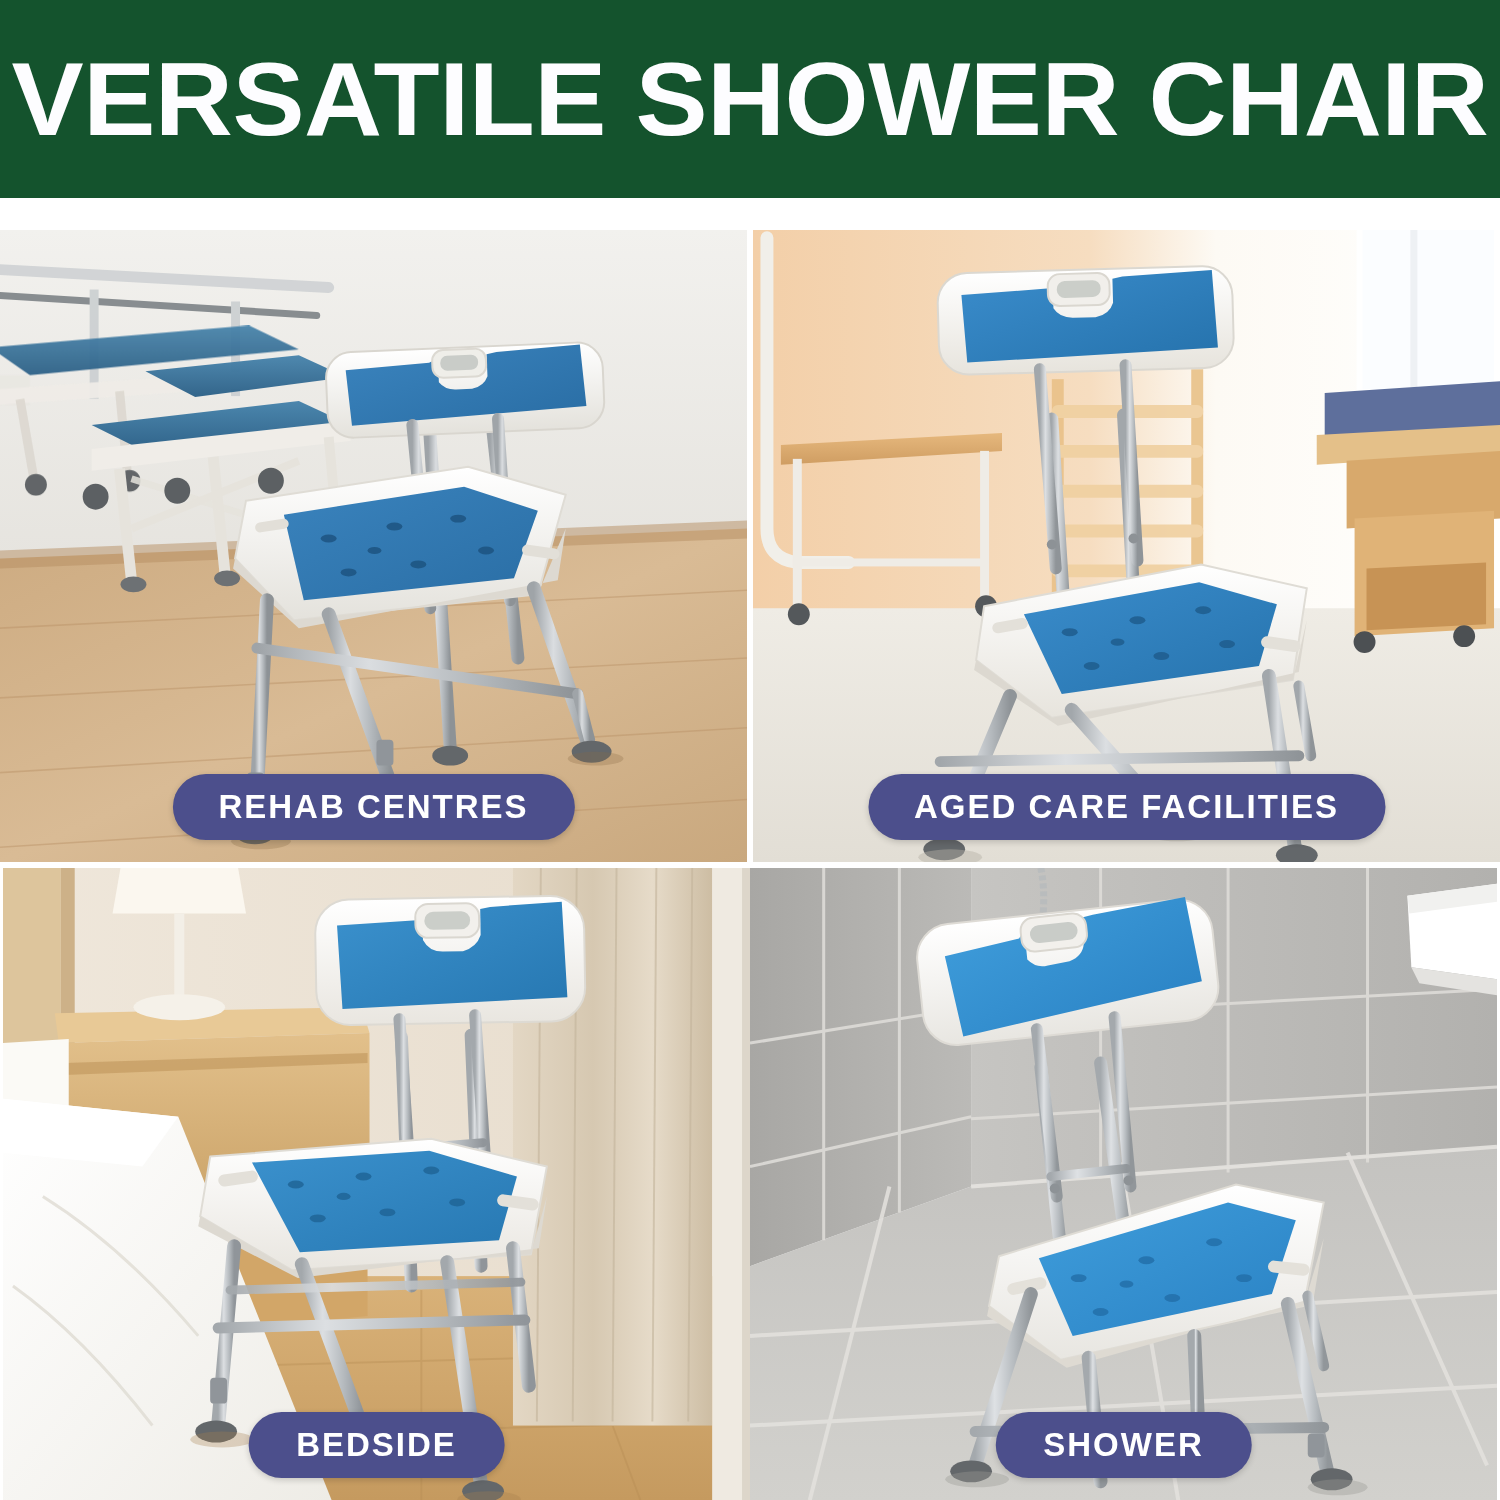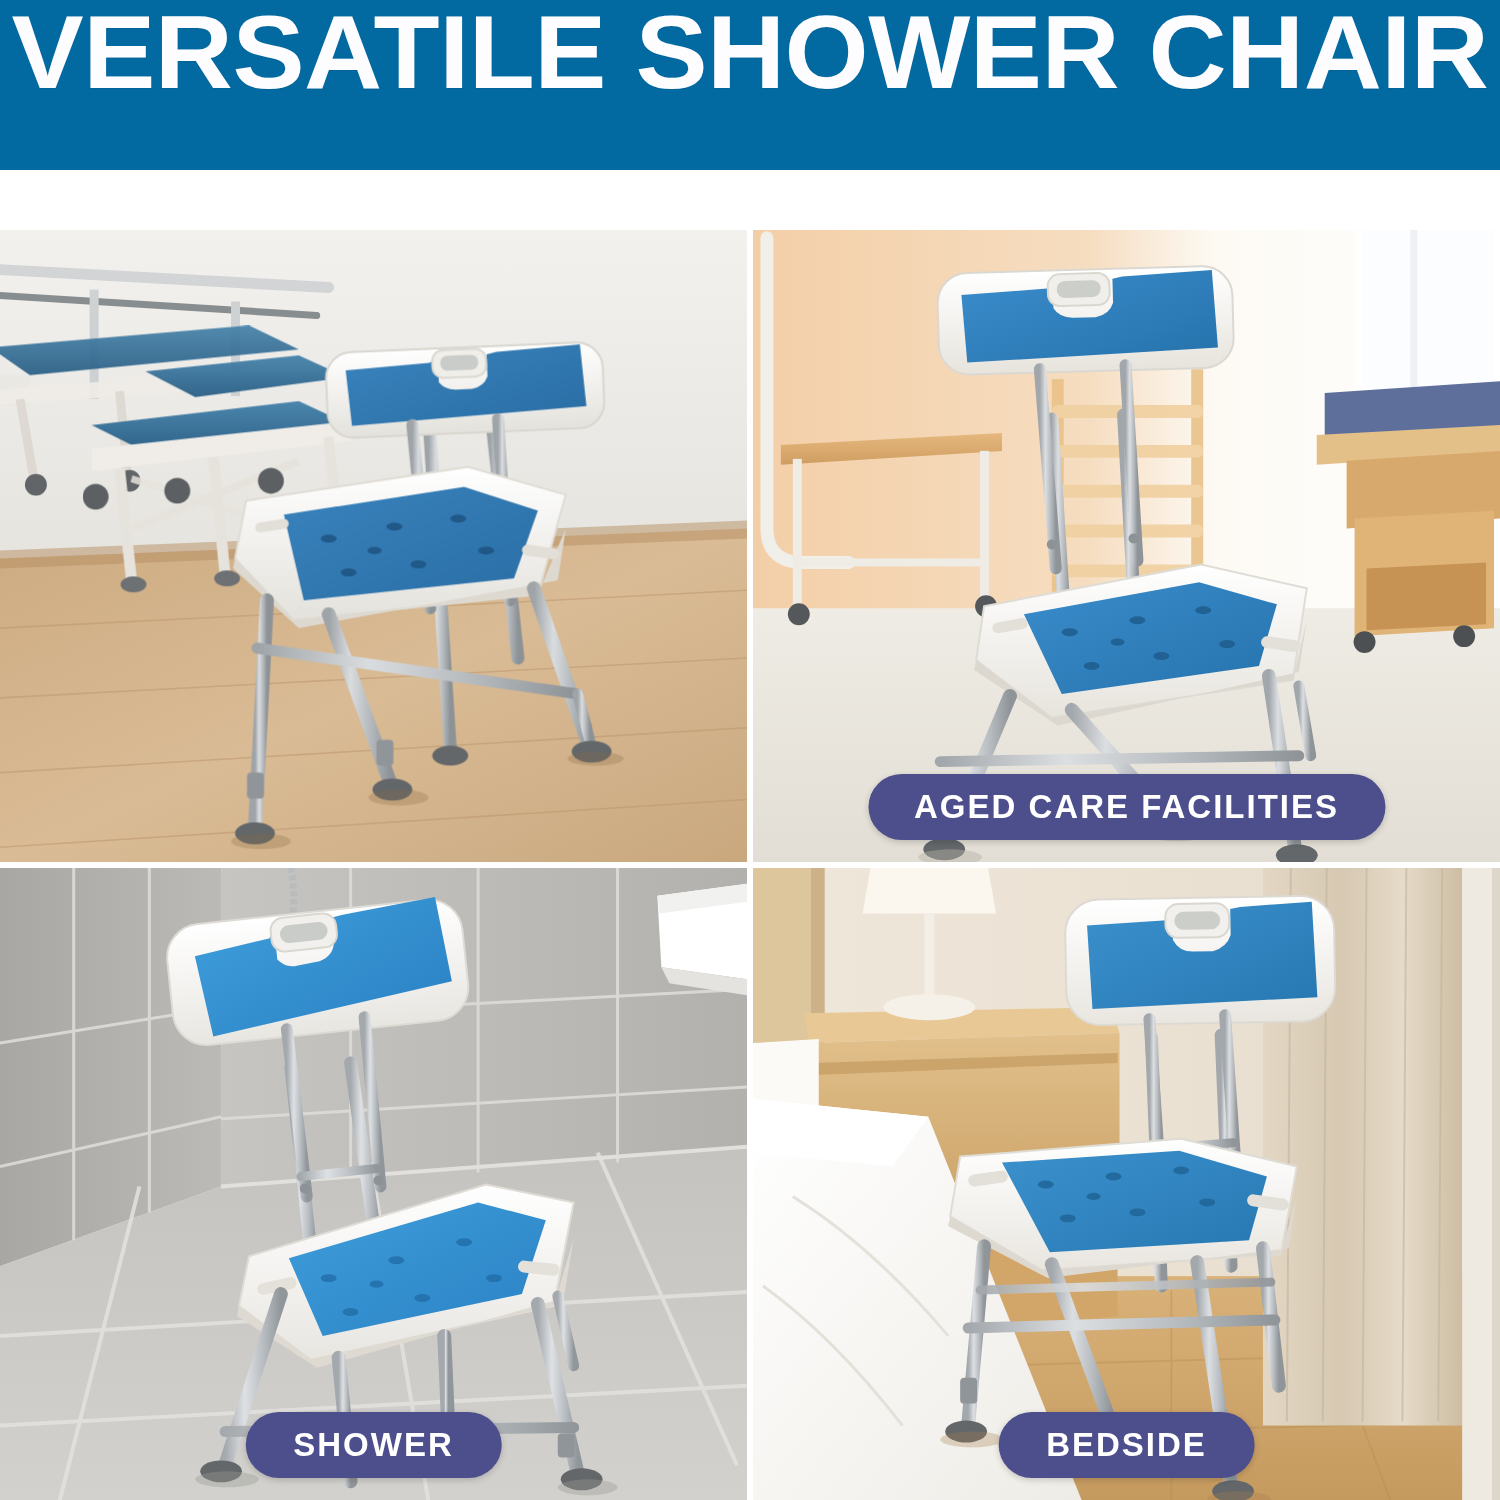--- a/index.html
+++ b/index.html
@@ -5,22 +5,22 @@
   html,body{margin:0;padding:0;}
   body{
     width:1500px;height:1500px;
     font-family:"Liberation Sans","DejaVu Sans",sans-serif;
     background:#ffffff;overflow:hidden;
   }
   .page{position:relative;width:1500px;height:1500px;background:#fff;}
 
   
   .banner{
-    position:absolute;left:0;top:0;width:1500px;height:170px;
-    background:#0369a1;display:flex;justify-content:center;
+    position:absolute;left:0;top:0;width:1500px;height:198px;
+    background:#14532d;display:flex;align-items:center;justify-content:center;
   }
   .banner-title{
     color:#fdfdff;font-size:104px;font-weight:bold;line-height:1;
     letter-spacing:-0.5px;white-space:nowrap;
     transform:scaleX(1.04);transform-origin:center;
     text-shadow:0 1px 0 rgba(0,0,0,.06);
   }
 
   
   .grid{
@@ -187,20 +187,23 @@
           <ellipse cx="594" cy="524" rx="20" ry="11" fill="#63676a"></ellipse>
           <ellipse cx="452" cy="528" rx="18" ry="10" fill="#63676a"></ellipse>
 
           <g fill="#8a6a45" opacity=".28">
             <ellipse cx="262" cy="614" rx="30" ry="8"></ellipse>
             <ellipse cx="400" cy="570" rx="30" ry="8"></ellipse>
             <ellipse cx="598" cy="531" rx="28" ry="7"></ellipse>
           </g>
         </svg>
       </div>
+      <div class="pill big">
+        <span>REHAB CENTRES</span>
+      </div>
     </div>
 
     <div class="cell q2">
       <div class="scene">
         <svg viewBox="0 0 750 635" preserveAspectRatio="xMidYMid slice">
           <defs>
             <linearGradient id="a1wall" x1="0" y1="0" x2="1" y2="0">
               <stop offset="0" stop-color="#f3cfa8"></stop>
                 <stop offset="0.45" stop-color="#f6ddc0"></stop>
               <stop offset="0.62" stop-color="#fdfaf4"></stop>
@@ -318,20 +321,167 @@
             <ellipse cx="198" cy="630" rx="32" ry="8"></ellipse>
             <ellipse cx="426" cy="606" rx="32" ry="8"></ellipse>
           </g>
         </svg>
       </div>
       <div class="pill big">
         <span>AGED CARE FACILITIES</span>
       </div>
     </div>
 
+    <div class="cell q4">
+      <div class="scene">
+        <svg viewBox="0 0 750 635" preserveAspectRatio="xMidYMid slice">
+          <defs>
+            <linearGradient id="b1wall" x1="0" y1="0" x2="1" y2="0">
+              <stop offset="0" stop-color="#efe7db"></stop>
+                <stop offset="1" stop-color="#e7dccc"></stop>
+            </linearGradient>
+            <linearGradient id="b1floor" x1="0" y1="0" x2="0" y2="1">
+              <stop offset="0" stop-color="#d9b279"></stop>
+                <stop offset="1" stop-color="#c59a5f"></stop>
+            </linearGradient>
+            <linearGradient id="b1curtain" x1="0" y1="0" x2="1" y2="0">
+              <stop offset="0" stop-color="#e3d7c4"></stop>
+                <stop offset="0.4" stop-color="#d6c8b1"></stop>
+              <stop offset="0.7" stop-color="#e6dbc9"></stop>
+                <stop offset="1" stop-color="#cdbda3"></stop>
+            </linearGradient>
+            <linearGradient id="b1wood" x1="0" y1="0" x2="0" y2="1">
+              <stop offset="0" stop-color="#e2c08b"></stop>
+                <stop offset="1" stop-color="#caa267"></stop>
+            </linearGradient>
+            <linearGradient id="b1pad" x1="0" y1="0" x2="1" y2="1">
+              <stop offset="0" stop-color="#3b91cd"></stop>
+                <stop offset="1" stop-color="#2778b2"></stop>
+            </linearGradient>
+            <linearGradient id="b1alu" x1="0" y1="0" x2="1" y2="0">
+              <stop offset="0" stop-color="#a3a8ac"></stop>
+                <stop offset="0.35" stop-color="#dcdfe2"></stop>
+              <stop offset="0.7" stop-color="#b5babe"></stop>
+                <stop offset="1" stop-color="#90959a"></stop>
+            </linearGradient>
+            <linearGradient id="b1plastic" x1="0" y1="0" x2="0" y2="1">
+              <stop offset="0" stop-color="#ffffff"></stop>
+                <stop offset="1" stop-color="#e9e6e0"></stop>
+            </linearGradient>
+            <linearGradient id="b1linen" x1="0" y1="0" x2="1" y2="1">
+              <stop offset="0" stop-color="#ffffff"></stop>
+                <stop offset="1" stop-color="#eeece6"></stop>
+            </linearGradient>
+          </defs>
+
+          <rect x="0" y="0" width="750" height="430" fill="url(#b1wall)"></rect>
+          <rect x="0" y="410" width="750" height="225" fill="url(#b1floor)"></rect>
+          <g stroke="#b48a52" stroke-width="2" opacity=".35">
+            <path d="M250,430 L180,635"></path>
+              <path d="M420,424 L420,635"></path>
+            <path d="M560,420 L640,635"></path>
+            <path d="M240,500 L750,486"></path>
+              <path d="M200,570 L750,556"></path>
+          </g>
+
+          <rect x="512" y="0" width="200" height="560" fill="url(#b1curtain)"></rect>
+          <g stroke="#c3b49b" stroke-width="2" opacity=".6">
+            <path d="M540,0 L536,556"></path>
+              <path d="M576,0 L572,556"></path>
+            <path d="M616,0 L612,556"></path>
+              <path d="M656,0 L652,556"></path>
+            <path d="M692,0 L688,556"></path>
+          </g>
+          <rect x="712" y="0" width="38" height="635" fill="#efeae1"></rect>
+          <rect x="742" y="0" width="8" height="635" fill="#ddd6ca"></rect>
+
+          <rect x="0" y="0" width="58" height="250" fill="#ddc59c"></rect>
+          <rect x="58" y="0" width="14" height="250" fill="#cdb188"></rect>
+
+          <g>
+            <path d="M52,146 L360,140 L368,166 L56,176 Z" fill="#e8c996"></path>
+            <path d="M56,176 L368,166 L368,330 L60,348 Z" fill="url(#b1wood)"></path>
+            <path d="M62,196 L366,186 L366,196 L62,208 Z" fill="#bb9258" opacity=".55"></path>
+            <path d="M196,330 L366,320 L366,450 L200,466 Z" fill="#d2a668"></path>
+            <path d="M200,352 L364,344 L364,352 L200,362 Z" fill="#b4884d" opacity=".6"></path>
+          </g>
+
+          <g>
+            <path d="M118,0 L236,0 L244,46 L110,46 Z" fill="#fbf7ef"></path>
+            <rect x="172" y="46" width="10" height="86" fill="#f3efe7"></rect>
+            <ellipse cx="177" cy="140" rx="46" ry="13" fill="#f5f1e9"></ellipse>
+          </g>
+
+          <g>
+            <path d="M0,176 L66,172 L66,252 L0,260 Z" fill="#fbfaf6"></path>
+            <path d="M0,232 L176,250 L330,635 L0,635 Z" fill="url(#b1linen)"></path>
+            <path d="M0,232 L176,250 L140,300 L0,286 Z" fill="#ffffff"></path>
+            <g stroke="#e2dfd7" stroke-width="3" opacity=".9" fill="none">
+              <path d="M40,330 Q120,380 196,470"></path>
+              <path d="M10,420 Q80,470 150,560"></path>
+            </g>
+          </g>
+
+          <path d="M400,170 L410,420" stroke="url(#b1alu)" stroke-width="13" stroke-linecap="round"></path>
+          <path name="post" d="M470,168 L480,400" stroke="url(#b1alu)" stroke-width="13" stroke-linecap="round"></path>
+
+          <g>
+            <rect x="314" y="30" width="270" height="126" rx="34" fill="url(#b1plastic)" stroke="#dddad3" stroke-width="2" transform="rotate(-1 449 93)"></rect>
+            <path d="M336,56
+                     L416,52 L422,44 L422,72 Q428,84 442,84 L462,84 Q476,80 480,68 L480,42 L490,40
+                     L562,36 L566,132 L340,140 Z" fill="url(#b1pad)" transform="rotate(-1 449 93)"></path>
+            <rect x="414" y="36" width="64" height="34" rx="13" fill="#f2f0ec" stroke="#dad7d0" stroke-width="2" transform="rotate(-1 446 53)"></rect>
+            <rect x="423" y="44" width="46" height="18" rx="9" fill="#cbcec9" transform="rotate(-1 446 53)"></rect>
+          </g>
+
+          <path d="M398,152 L410,330" stroke="url(#b1alu)" stroke-width="12" stroke-linecap="round"></path>
+          <path d="M474,148 L486,322" stroke="url(#b1alu)" stroke-width="12" stroke-linecap="round"></path>
+          <path d="M404,282 L482,276" stroke="url(#b1alu)" stroke-width="9" stroke-linecap="round"></path>
+          <circle cx="408" cy="300" r="5" fill="#8d9296"></circle>
+          <circle cx="484" cy="294" r="5" fill="#8d9296"></circle>
+
+          <g>
+            <path d="M208,290 L430,272 L546,300 L530,388 L290,404 L198,350 Z" fill="url(#b1plastic)" stroke="#dfdcd5" stroke-width="2"></path>
+            <path d="M198,350 L290,404 L530,388 L546,330 L538,382 L296,412 L196,360 Z" fill="#ddd9d1"></path>
+            <path d="M250,296 L428,284 L516,310 L498,374 L298,386 Z" fill="url(#b1pad)"></path>
+            <g fill="#1f6496" opacity=".82">
+              <ellipse cx="294" cy="318" rx="8" ry="4"></ellipse>
+              <ellipse cx="362" cy="310" rx="8" ry="4"></ellipse>
+              <ellipse cx="430" cy="304" rx="8" ry="4"></ellipse>
+              <ellipse cx="316" cy="352" rx="8" ry="4"></ellipse>
+              <ellipse cx="386" cy="346" rx="8" ry="4"></ellipse>
+              <ellipse cx="456" cy="336" rx="8" ry="4"></ellipse>
+              <ellipse cx="342" cy="330" rx="7" ry="3.6"></ellipse>
+            </g>
+            <rect x="216" y="306" width="40" height="12" rx="6" fill="#e3e0d9" transform="rotate(-8 236 312)"></rect>
+            <rect x="496" y="330" width="42" height="12" rx="6" fill="#e3e0d9" transform="rotate(8 517 336)"></rect>
+          </g>
+
+          <path d="M232,380 L216,560" stroke="url(#b1alu)" stroke-width="14" stroke-linecap="round"></path>
+          <path d="M300,398 L360,560" stroke="url(#b1alu)" stroke-width="14" stroke-linecap="round"></path>
+          <path d="M446,396 L480,620" stroke="url(#b1alu)" stroke-width="14" stroke-linecap="round"></path>
+          <path d="M512,382 L528,520" stroke="url(#b1alu)" stroke-width="14" stroke-linecap="round"></path>
+          <path d="M216,462 L524,454" stroke="url(#b1alu)" stroke-width="11" stroke-linecap="round"></path>
+          <path d="M228,424 L520,416" stroke="url(#b1alu)" stroke-width="9" stroke-linecap="round" opacity=".9"></path>
+          <rect x="208" y="512" width="17" height="26" rx="4" fill="#90959a"></rect>
+          <rect x="462" y="556" width="17" height="26" rx="4" fill="#90959a"></rect>
+          <ellipse cx="214" cy="566" rx="21" ry="11" fill="#63676a"></ellipse>
+          <ellipse cx="362" cy="566" rx="20" ry="10" fill="#63676a"></ellipse>
+          <ellipse cx="482" cy="626" rx="21" ry="11" fill="#63676a"></ellipse>
+          <g fill="#a67f4d" opacity=".3">
+            <ellipse cx="220" cy="574" rx="32" ry="8"></ellipse>
+            <ellipse cx="488" cy="634" rx="32" ry="8"></ellipse>
+          </g>
+        </svg>
+      </div>
+      <div class="pill small">
+        <span>BEDSIDE</span>
+      </div>
+    </div>
+
     <div class="cell q3">
       <div class="scene">
         <svg viewBox="0 0 750 635" preserveAspectRatio="xMidYMid slice">
           <defs>
             <linearGradient id="s1tileL" x1="0" y1="0" x2="1" y2="0">
               <stop offset="0" stop-color="#a8a7a4"></stop>
                 <stop offset="1" stop-color="#bbbab7"></stop>
             </linearGradient>
             <linearGradient id="s1tileR" x1="0" y1="0" x2="1" y2="0">
               <stop offset="0" stop-color="#c6c5c2"></stop>
@@ -442,161 +592,14 @@
             <ellipse cx="458" cy="574" rx="30" ry="8"></ellipse>
             <ellipse cx="590" cy="622" rx="30" ry="8"></ellipse>
           </g>
         </svg>
       </div>
       <div class="pill small">
         <span>SHOWER</span>
       </div>
     </div>
 
-    <div class="cell q4">
-      <div class="scene">
-        <svg viewBox="0 0 750 635" preserveAspectRatio="xMidYMid slice">
-          <defs>
-            <linearGradient id="b1wall" x1="0" y1="0" x2="1" y2="0">
-              <stop offset="0" stop-color="#efe7db"></stop>
-                <stop offset="1" stop-color="#e7dccc"></stop>
-            </linearGradient>
-            <linearGradient id="b1floor" x1="0" y1="0" x2="0" y2="1">
-              <stop offset="0" stop-color="#d9b279"></stop>
-                <stop offset="1" stop-color="#c59a5f"></stop>
-            </linearGradient>
-            <linearGradient id="b1curtain" x1="0" y1="0" x2="1" y2="0">
-              <stop offset="0" stop-color="#e3d7c4"></stop>
-                <stop offset="0.4" stop-color="#d6c8b1"></stop>
-              <stop offset="0.7" stop-color="#e6dbc9"></stop>
-                <stop offset="1" stop-color="#cdbda3"></stop>
-            </linearGradient>
-            <linearGradient id="b1wood" x1="0" y1="0" x2="0" y2="1">
-              <stop offset="0" stop-color="#e2c08b"></stop>
-                <stop offset="1" stop-color="#caa267"></stop>
-            </linearGradient>
-            <linearGradient id="b1pad" x1="0" y1="0" x2="1" y2="1">
-              <stop offset="0" stop-color="#3b91cd"></stop>
-                <stop offset="1" stop-color="#2778b2"></stop>
-            </linearGradient>
-            <linearGradient id="b1alu" x1="0" y1="0" x2="1" y2="0">
-              <stop offset="0" stop-color="#a3a8ac"></stop>
-                <stop offset="0.35" stop-color="#dcdfe2"></stop>
-              <stop offset="0.7" stop-color="#b5babe"></stop>
-                <stop offset="1" stop-color="#90959a"></stop>
-            </linearGradient>
-            <linearGradient id="b1plastic" x1="0" y1="0" x2="0" y2="1">
-              <stop offset="0" stop-color="#ffffff"></stop>
-                <stop offset="1" stop-color="#e9e6e0"></stop>
-            </linearGradient>
-            <linearGradient id="b1linen" x1="0" y1="0" x2="1" y2="1">
-              <stop offset="0" stop-color="#ffffff"></stop>
-                <stop offset="1" stop-color="#eeece6"></stop>
-            </linearGradient>
-          </defs>
-
-          <rect x="0" y="0" width="750" height="430" fill="url(#b1wall)"></rect>
-          <rect x="0" y="410" width="750" height="225" fill="url(#b1floor)"></rect>
-          <g stroke="#b48a52" stroke-width="2" opacity=".35">
-            <path d="M250,430 L180,635"></path>
-              <path d="M420,424 L420,635"></path>
-            <path d="M560,420 L640,635"></path>
-            <path d="M240,500 L750,486"></path>
-              <path d="M200,570 L750,556"></path>
-          </g>
-
-          <rect x="512" y="0" width="200" height="560" fill="url(#b1curtain)"></rect>
-          <g stroke="#c3b49b" stroke-width="2" opacity=".6">
-            <path d="M540,0 L536,556"></path>
-              <path d="M576,0 L572,556"></path>
-            <path d="M616,0 L612,556"></path>
-              <path d="M656,0 L652,556"></path>
-            <path d="M692,0 L688,556"></path>
-          </g>
-          <rect x="712" y="0" width="38" height="635" fill="#efeae1"></rect>
-          <rect x="742" y="0" width="8" height="635" fill="#ddd6ca"></rect>
-
-          <rect x="0" y="0" width="58" height="250" fill="#ddc59c"></rect>
-          <rect x="58" y="0" width="14" height="250" fill="#cdb188"></rect>
-
-          <g>
-            <path d="M52,146 L360,140 L368,166 L56,176 Z" fill="#e8c996"></path>
-            <path d="M56,176 L368,166 L368,330 L60,348 Z" fill="url(#b1wood)"></path>
-            <path d="M62,196 L366,186 L366,196 L62,208 Z" fill="#bb9258" opacity=".55"></path>
-            <path d="M196,330 L366,320 L366,450 L200,466 Z" fill="#d2a668"></path>
-            <path d="M200,352 L364,344 L364,352 L200,362 Z" fill="#b4884d" opacity=".6"></path>
-          </g>
-
-          <g>
-            <path d="M118,0 L236,0 L244,46 L110,46 Z" fill="#fbf7ef"></path>
-            <rect x="172" y="46" width="10" height="86" fill="#f3efe7"></rect>
-            <ellipse cx="177" cy="140" rx="46" ry="13" fill="#f5f1e9"></ellipse>
-          </g>
-
-          <g>
-            <path d="M0,176 L66,172 L66,252 L0,260 Z" fill="#fbfaf6"></path>
-            <path d="M0,232 L176,250 L330,635 L0,635 Z" fill="url(#b1linen)"></path>
-            <path d="M0,232 L176,250 L140,300 L0,286 Z" fill="#ffffff"></path>
-            <g stroke="#e2dfd7" stroke-width="3" opacity=".9" fill="none">
-              <path d="M40,330 Q120,380 196,470"></path>
-              <path d="M10,420 Q80,470 150,560"></path>
-            </g>
-          </g>
-
-          <path d="M400,170 L410,420" stroke="url(#b1alu)" stroke-width="13" stroke-linecap="round"></path>
-          <path name="post" d="M470,168 L480,400" stroke="url(#b1alu)" stroke-width="13" stroke-linecap="round"></path>
-
-          <g>
-            <rect x="314" y="30" width="270" height="126" rx="34" fill="url(#b1plastic)" stroke="#dddad3" stroke-width="2" transform="rotate(-1 449 93)"></rect>
-            <path d="M336,56
-                     L416,52 L422,44 L422,72 Q428,84 442,84 L462,84 Q476,80 480,68 L480,42 L490,40
-                     L562,36 L566,132 L340,140 Z" fill="url(#b1pad)" transform="rotate(-1 449 93)"></path>
-            <rect x="414" y="36" width="64" height="34" rx="13" fill="#f2f0ec" stroke="#dad7d0" stroke-width="2" transform="rotate(-1 446 53)"></rect>
-            <rect x="423" y="44" width="46" height="18" rx="9" fill="#cbcec9" transform="rotate(-1 446 53)"></rect>
-          </g>
-
-          <path d="M398,152 L410,330" stroke="url(#b1alu)" stroke-width="12" stroke-linecap="round"></path>
-          <path d="M474,148 L486,322" stroke="url(#b1alu)" stroke-width="12" stroke-linecap="round"></path>
-          <path d="M404,282 L482,276" stroke="url(#b1alu)" stroke-width="9" stroke-linecap="round"></path>
-          <circle cx="408" cy="300" r="5" fill="#8d9296"></circle>
-          <circle cx="484" cy="294" r="5" fill="#8d9296"></circle>
-
-          <g>
-            <path d="M208,290 L430,272 L546,300 L530,388 L290,404 L198,350 Z" fill="url(#b1plastic)" stroke="#dfdcd5" stroke-width="2"></path>
-            <path d="M198,350 L290,404 L530,388 L546,330 L538,382 L296,412 L196,360 Z" fill="#ddd9d1"></path>
-            <path d="M250,296 L428,284 L516,310 L498,374 L298,386 Z" fill="url(#b1pad)"></path>
-            <g fill="#1f6496" opacity=".82">
-              <ellipse cx="294" cy="318" rx="8" ry="4"></ellipse>
-              <ellipse cx="362" cy="310" rx="8" ry="4"></ellipse>
-              <ellipse cx="430" cy="304" rx="8" ry="4"></ellipse>
-              <ellipse cx="316" cy="352" rx="8" ry="4"></ellipse>
-              <ellipse cx="386" cy="346" rx="8" ry="4"></ellipse>
-              <ellipse cx="456" cy="336" rx="8" ry="4"></ellipse>
-              <ellipse cx="342" cy="330" rx="7" ry="3.6"></ellipse>
-            </g>
-            <rect x="216" y="306" width="40" height="12" rx="6" fill="#e3e0d9" transform="rotate(-8 236 312)"></rect>
-            <rect x="496" y="330" width="42" height="12" rx="6" fill="#e3e0d9" transform="rotate(8 517 336)"></rect>
-          </g>
-
-          <path d="M232,380 L216,560" stroke="url(#b1alu)" stroke-width="14" stroke-linecap="round"></path>
-          <path d="M300,398 L360,560" stroke="url(#b1alu)" stroke-width="14" stroke-linecap="round"></path>
-          <path d="M446,396 L480,620" stroke="url(#b1alu)" stroke-width="14" stroke-linecap="round"></path>
-          <path d="M512,382 L528,520" stroke="url(#b1alu)" stroke-width="14" stroke-linecap="round"></path>
-          <path d="M216,462 L524,454" stroke="url(#b1alu)" stroke-width="11" stroke-linecap="round"></path>
-          <path d="M228,424 L520,416" stroke="url(#b1alu)" stroke-width="9" stroke-linecap="round" opacity=".9"></path>
-          <rect x="208" y="512" width="17" height="26" rx="4" fill="#90959a"></rect>
-          <rect x="462" y="556" width="17" height="26" rx="4" fill="#90959a"></rect>
-          <ellipse cx="214" cy="566" rx="21" ry="11" fill="#63676a"></ellipse>
-          <ellipse cx="362" cy="566" rx="20" ry="10" fill="#63676a"></ellipse>
-          <ellipse cx="482" cy="626" rx="21" ry="11" fill="#63676a"></ellipse>
-          <g fill="#a67f4d" opacity=".3">
-            <ellipse cx="220" cy="574" rx="32" ry="8"></ellipse>
-            <ellipse cx="488" cy="634" rx="32" ry="8"></ellipse>
-          </g>
-        </svg>
-      </div>
-      <div class="pill small">
-        <span>BEDSIDE</span>
-      </div>
-    </div>
-
   </div>
 </div>
 
 </body></html>

